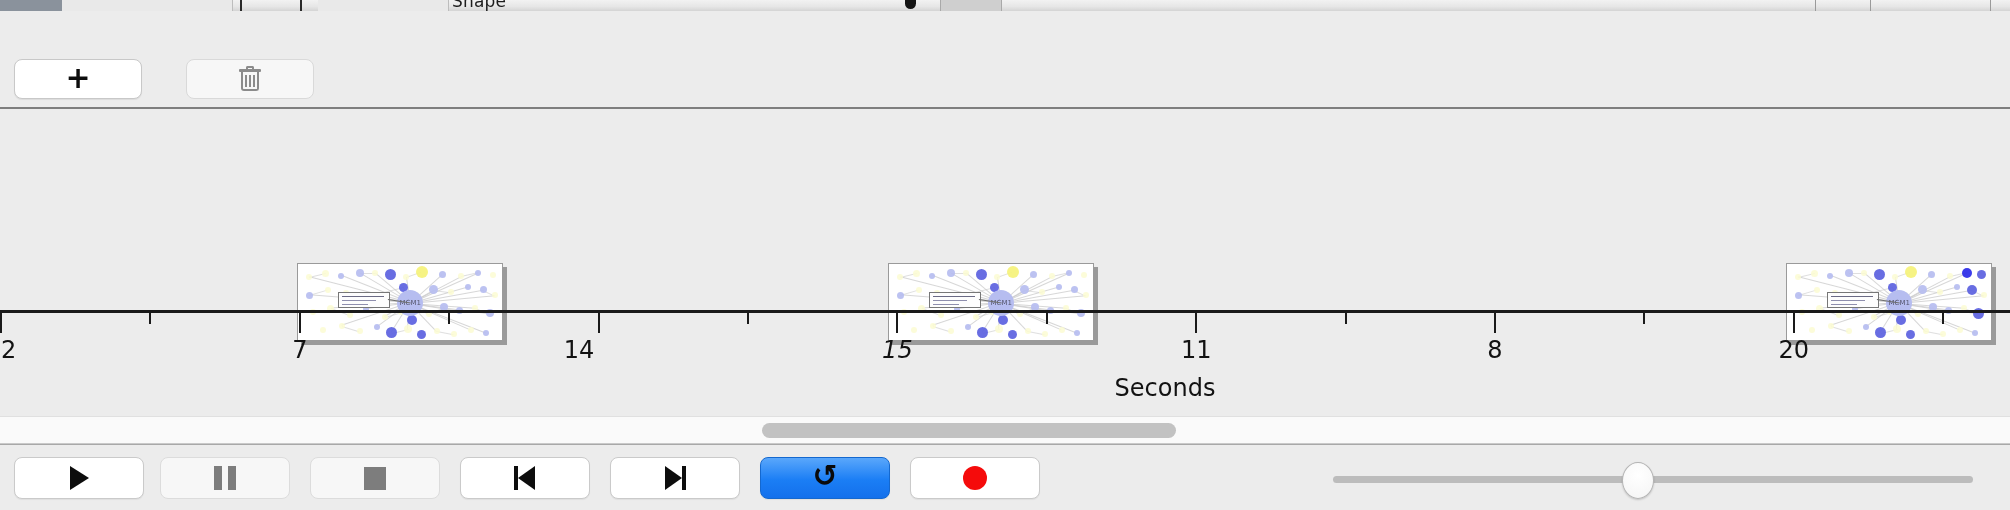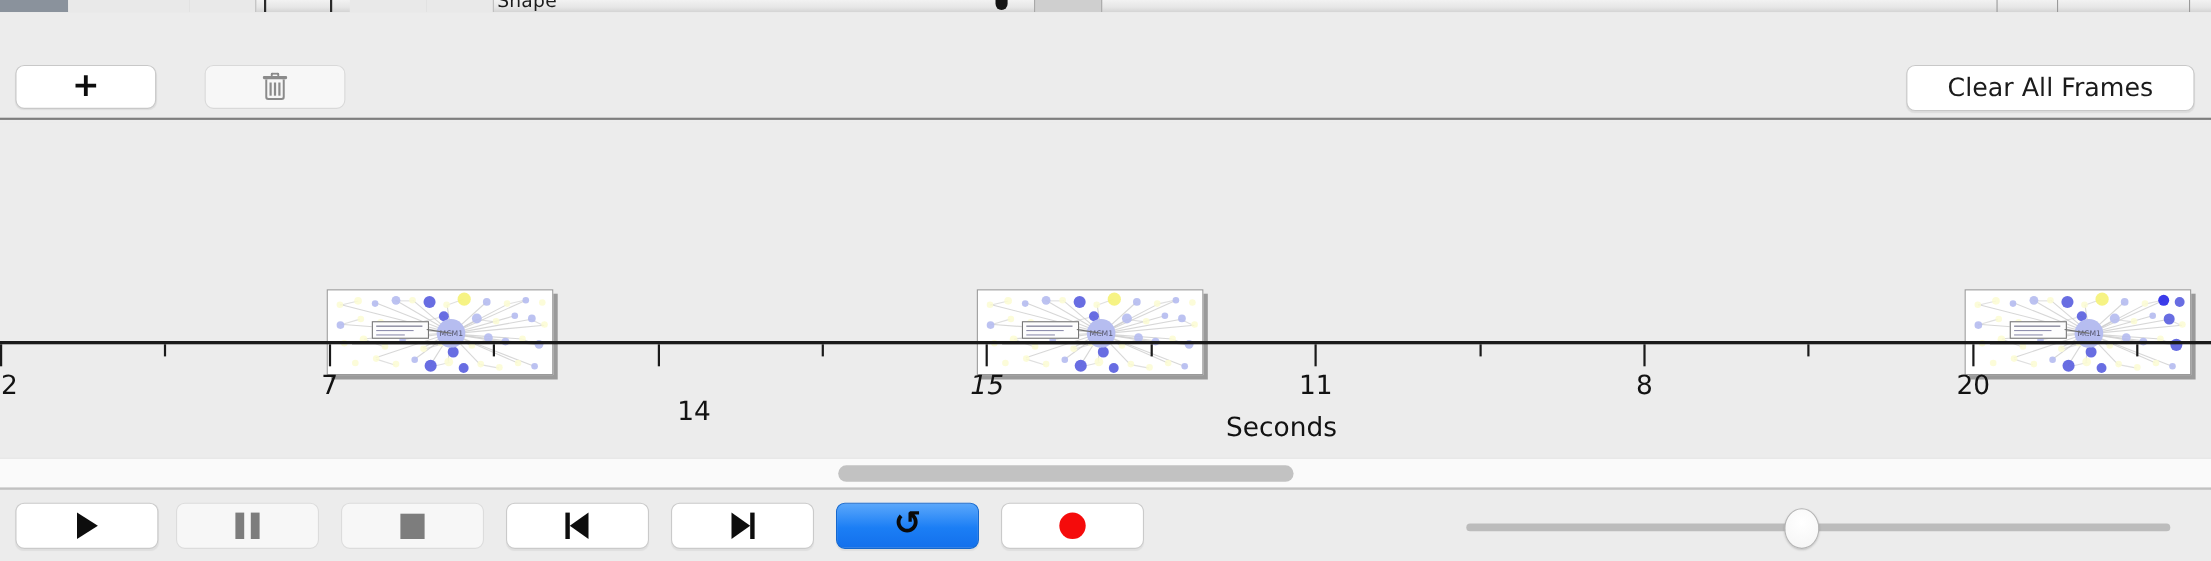--- a/index.html
+++ b/index.html
@@ -239,21 +239,20 @@
     <div class="btn disabled" id="del-frame-btn">
       <span class="trash">
         <span class="handle"></span>
           <span class="lid"></span>
           <span class="can"></span>
         <span class="bar b1"></span>
           <span class="bar b2"></span>
           <span class="bar b3"></span>
       </span>
     </div>
-    <div class="btn" id="clear-all-btn">Clear All Frames</div>
   </div>
 
   <div class="timeline">
     <div class="frame" style="left:297px; top:152px; width:206px; height:78px;">
       <div class="shadow"></div>
       <div class="thumb net">
           <div class="edge" style="left: 112.27px; top: 39px; width: 104.17px; transform: rotate(-165.694deg); opacity: 0.75;"></div>
           <div class="edge" style="left: 112.27px; top: 39px; width: 74.2137px; transform: rotate(-158.417deg); opacity: 0.75;"></div>
           <div class="edge" style="left: 112.27px; top: 39px; width: 58.5299px; transform: rotate(-149.575deg); opacity: 0.75;"></div>
           <div class="edge" style="left: 112.27px; top: 39px; width: 45.8795px; transform: rotate(-139.756deg); opacity: 0.75;"></div>
@@ -568,21 +567,21 @@
   </div>
 
   <div class="axis">
     <div class="axis-line"></div>
     <div id="axis-ticks">
         <div class="tick major" style="left: 0px;"></div>
         <div class="tick-label" style="left: 1px;">12</div>
         <div class="tick major" style="left: 298.8px;"></div>
         <div class="tick-label" style="left: 299.8px;">7</div>
         <div class="tick major" style="left: 597.6px;"></div>
-        <div class="tick-label" style="left: 631px; margin-top: 24px;">14</div>
+        <div class="tick-label" style="left: 579px;">14</div>
         <div class="tick major" style="left: 896.4px;"></div>
         <div class="tick-label" style="left: 897.4px; font-style: italic;">15</div>
         <div class="tick major" style="left: 1195.2px;"></div>
         <div class="tick-label" style="left: 1196.2px;">11</div>
         <div class="tick major" style="left: 1494px;"></div>
         <div class="tick-label" style="left: 1495px;">8</div>
         <div class="tick major" style="left: 1792.8px;"></div>
         <div class="tick-label" style="left: 1793.8px;">20</div>
         <div class="tick minor" style="left: 149.4px;"></div>
         <div class="tick minor" style="left: 448.2px;"></div>

